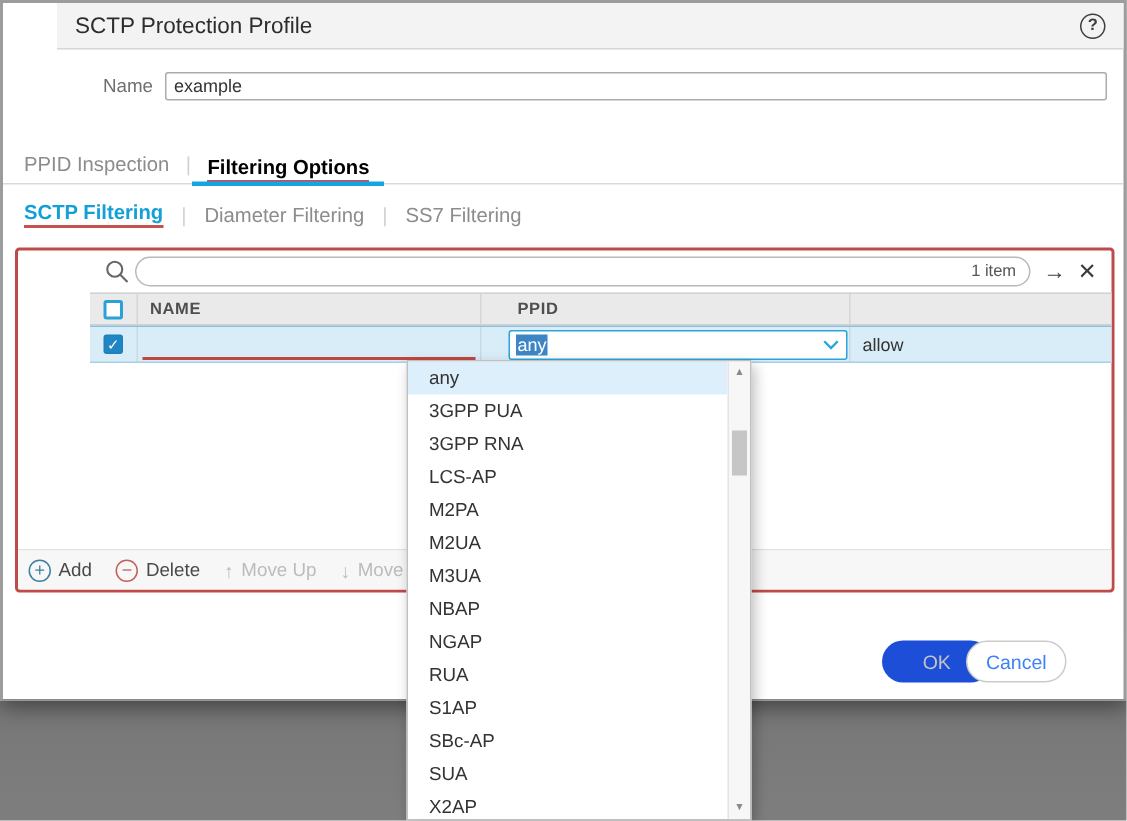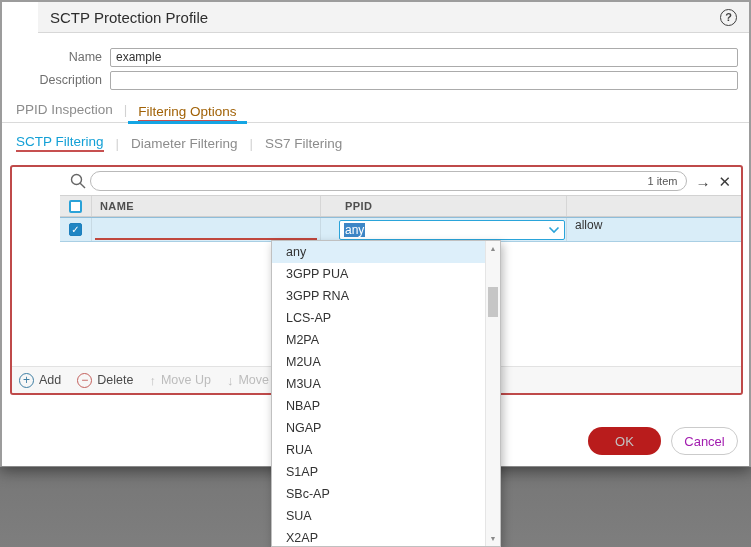--- a/index.html
+++ b/index.html
@@ -39,34 +39,34 @@
   }
 
   
   .tabbar {
     position:absolute; top:96px; left:0; right:0; height:25px;
     border-bottom:1px solid #dadada; padding-left:14px;
     display:flex; align-items:flex-end; font-size:13.5px;
   }
   .tabbar .tab { padding-bottom:5px; color:#8c8c8c; cursor:pointer; }
   .tabbar .tab-sep { color:#d2d2d2; padding:0 11px 5px; }
-  .tabbar .tab.active { color:#a16207; font-weight:normal; position:relative; padding-bottom:3px; }
+  .tabbar .tab.active { color:#000000; font-weight:bold; position:relative; padding-bottom:3px; }
   .tabbar .tab.active .lbl { border-bottom:2px solid #c75050; padding-bottom:1px; }
   .tabbar .tab.active::after {
     content:""; position:absolute; left:-10px; right:-10px; bottom:-2px;
     height:3px; background:#14a5e3;
   }
 
   
   .subtabs {
     position:absolute; top:130px; left:14px; height:22px;
     display:flex; align-items:center; font-size:13.5px;
   }
   .subtabs .stab { color:#8c8c8c; cursor:pointer; }
-  .subtabs .stab.active { color:#13a0d6; font-weight:normal; border-bottom:2px solid #c75050; padding-bottom:1px; }
+  .subtabs .stab.active { color:#13a0d6; font-weight:bold; border-bottom:2px solid #c75050; padding-bottom:1px; }
   .subtabs .stab-sep { color:#d2d2d2; padding:0 12px; }
 
   
   .grid {
     position:absolute; left:8px; top:163px; width:733px; height:230px;
     border:2px solid #bf4a4a; border-radius:3px; background:#fff;padding-left:48px;
   }
   .searchbar { height:28px; display:flex; align-items:center; padding:0 6px; }
   .search-glass { width:18px; height:18px; margin:0 3px; flex:0 0 auto; cursor:pointer; }
   .search-pill {
@@ -103,21 +103,21 @@
   .trow .rcell { border-right:1px solid rgba(0,0,0,.08); }
   .name-cell { position:relative; cursor:text; }
   .name-cell .err-underline { position:absolute; left:3px; right:3px; bottom:1px; height:2px; background:#c0473d; }
   .ppid-cell { padding:2px 1px 2px 2px; }
   .combo {
     height:20px; border:1px solid #2aa4da; background:#fff; border-radius:2px;
     display:flex; align-items:center; padding:0 4px; font-size:12px; color:#333; cursor:pointer;
   }
   .combo .sel-text { background:#3d86c6; color:#fff; padding:0 1px; }
   .combo svg { margin-left:auto; }
-  .action-cell { display:flex; padding-left:8px; font-size:12px; color:#333; cursor:pointer; }
+  .action-cell { display:flex; align-items:center; padding-left:8px; font-size:12px; color:#333; cursor:pointer; }
 
   .gfooter {
     position:absolute; left:0; right:0; bottom:0; height:27px;
     background:#f7f7f7; border-top:1px solid #e2e2e2; border-radius:0 0 2px 2px;
     display:flex; align-items:center; padding:0 7px; font-size:12.5px; color:#4a4a4a;
   }
   .gf-btn { display:flex; align-items:center; margin-right:16px; cursor:pointer; white-space:nowrap; }
   .circle-ic {
     width:15px; height:15px; border-radius:50%; margin-right:5px;
     display:flex; align-items:center; justify-content:center;
@@ -127,22 +127,22 @@
   .del-ic   { border:1.5px solid #c4605c; color:#c4605c; }
   .gf-btn.disabled { color:#bcbcbc; cursor:default; }
   .arrow-ic { font-size:13px; margin-right:5px; color:inherit; }
 
   
   .btn {
     position:absolute; top:425px; height:28px; border-radius:14px;
     font-size:13px; font-family:"Liberation Sans", sans-serif;
     display:flex; align-items:center; justify-content:center; cursor:pointer;
   }
-  .btn-ok { left:586px; width:73px; background:#b91c1c; border:none; color:#c3c3c3; }
-  .btn-cancel { left:669px; width:67px; background:#fff; border:1px solid #cbcbcb; color:#a21caf; }
+  .btn-ok { left:586px; width:73px; background:#1d4ed8; border:none; color:#c3c3c3; }
+  .btn-cancel { left:642px; width:67px; background:#fff; border:1px solid #cbcbcb; color:#3b82f6; }
 
   
   .dropdown {
     position:absolute; left:271px; top:240px; width:230px; height:307px;
     background:#fff; border:1px solid #c0c0c0; z-index:10;
     box-shadow:2px 4px 9px rgba(0,0,0,.28);
   }
   .dd-list { position:absolute; left:0; top:0; right:15px; bottom:0; overflow:hidden; }
   .dd-item { height:22px; line-height:22px; padding-left:14px; font-size:12.5px; color:#333; cursor:pointer; white-space:nowrap; }
   .dd-item.selected { background:#ddeffa; }
@@ -160,24 +160,20 @@
   <div class="titlebar">
     <span class="title">SCTP Protection Profile</span>
     <span class="help-icon">?</span>
   </div>
 
   <div class="field-row name">
     <label>Name</label>
     <input type="text" value="example" style="">
   </div>
 
-  <div class="field-row desc">
-    <label>Description</label>
-    <input type="text" value="" style="">
-  </div>
 
   <div class="tabbar">
     <span class="tab">PPID Inspection</span>
     <span class="tab-sep">|</span>
     <span class="tab active"><span class="lbl">Filtering Options</span></span>
   </div>
 
   <div class="subtabs">
     <span class="stab active">SCTP Filtering</span>
     <span class="stab-sep">|</span>

